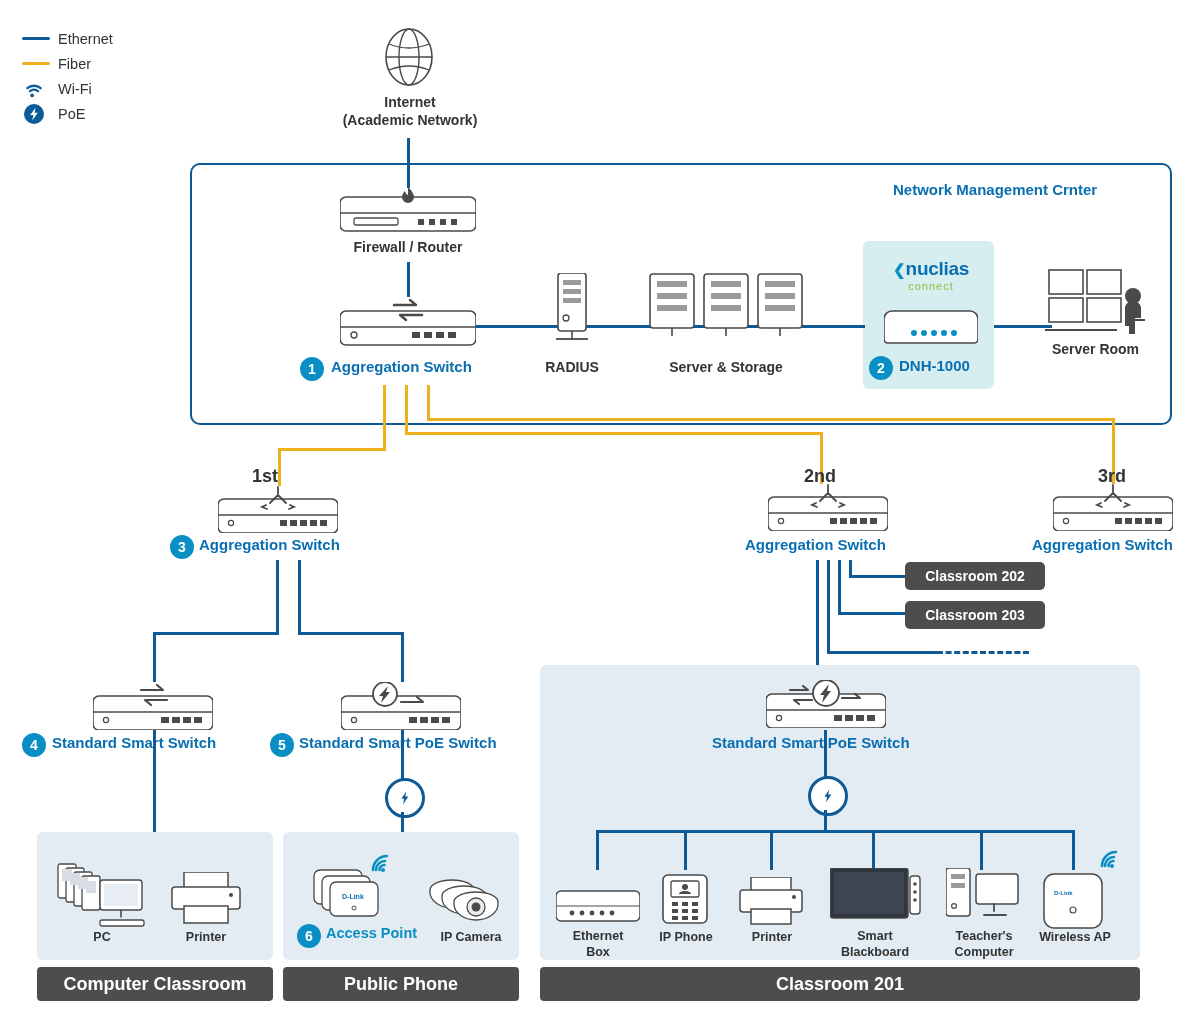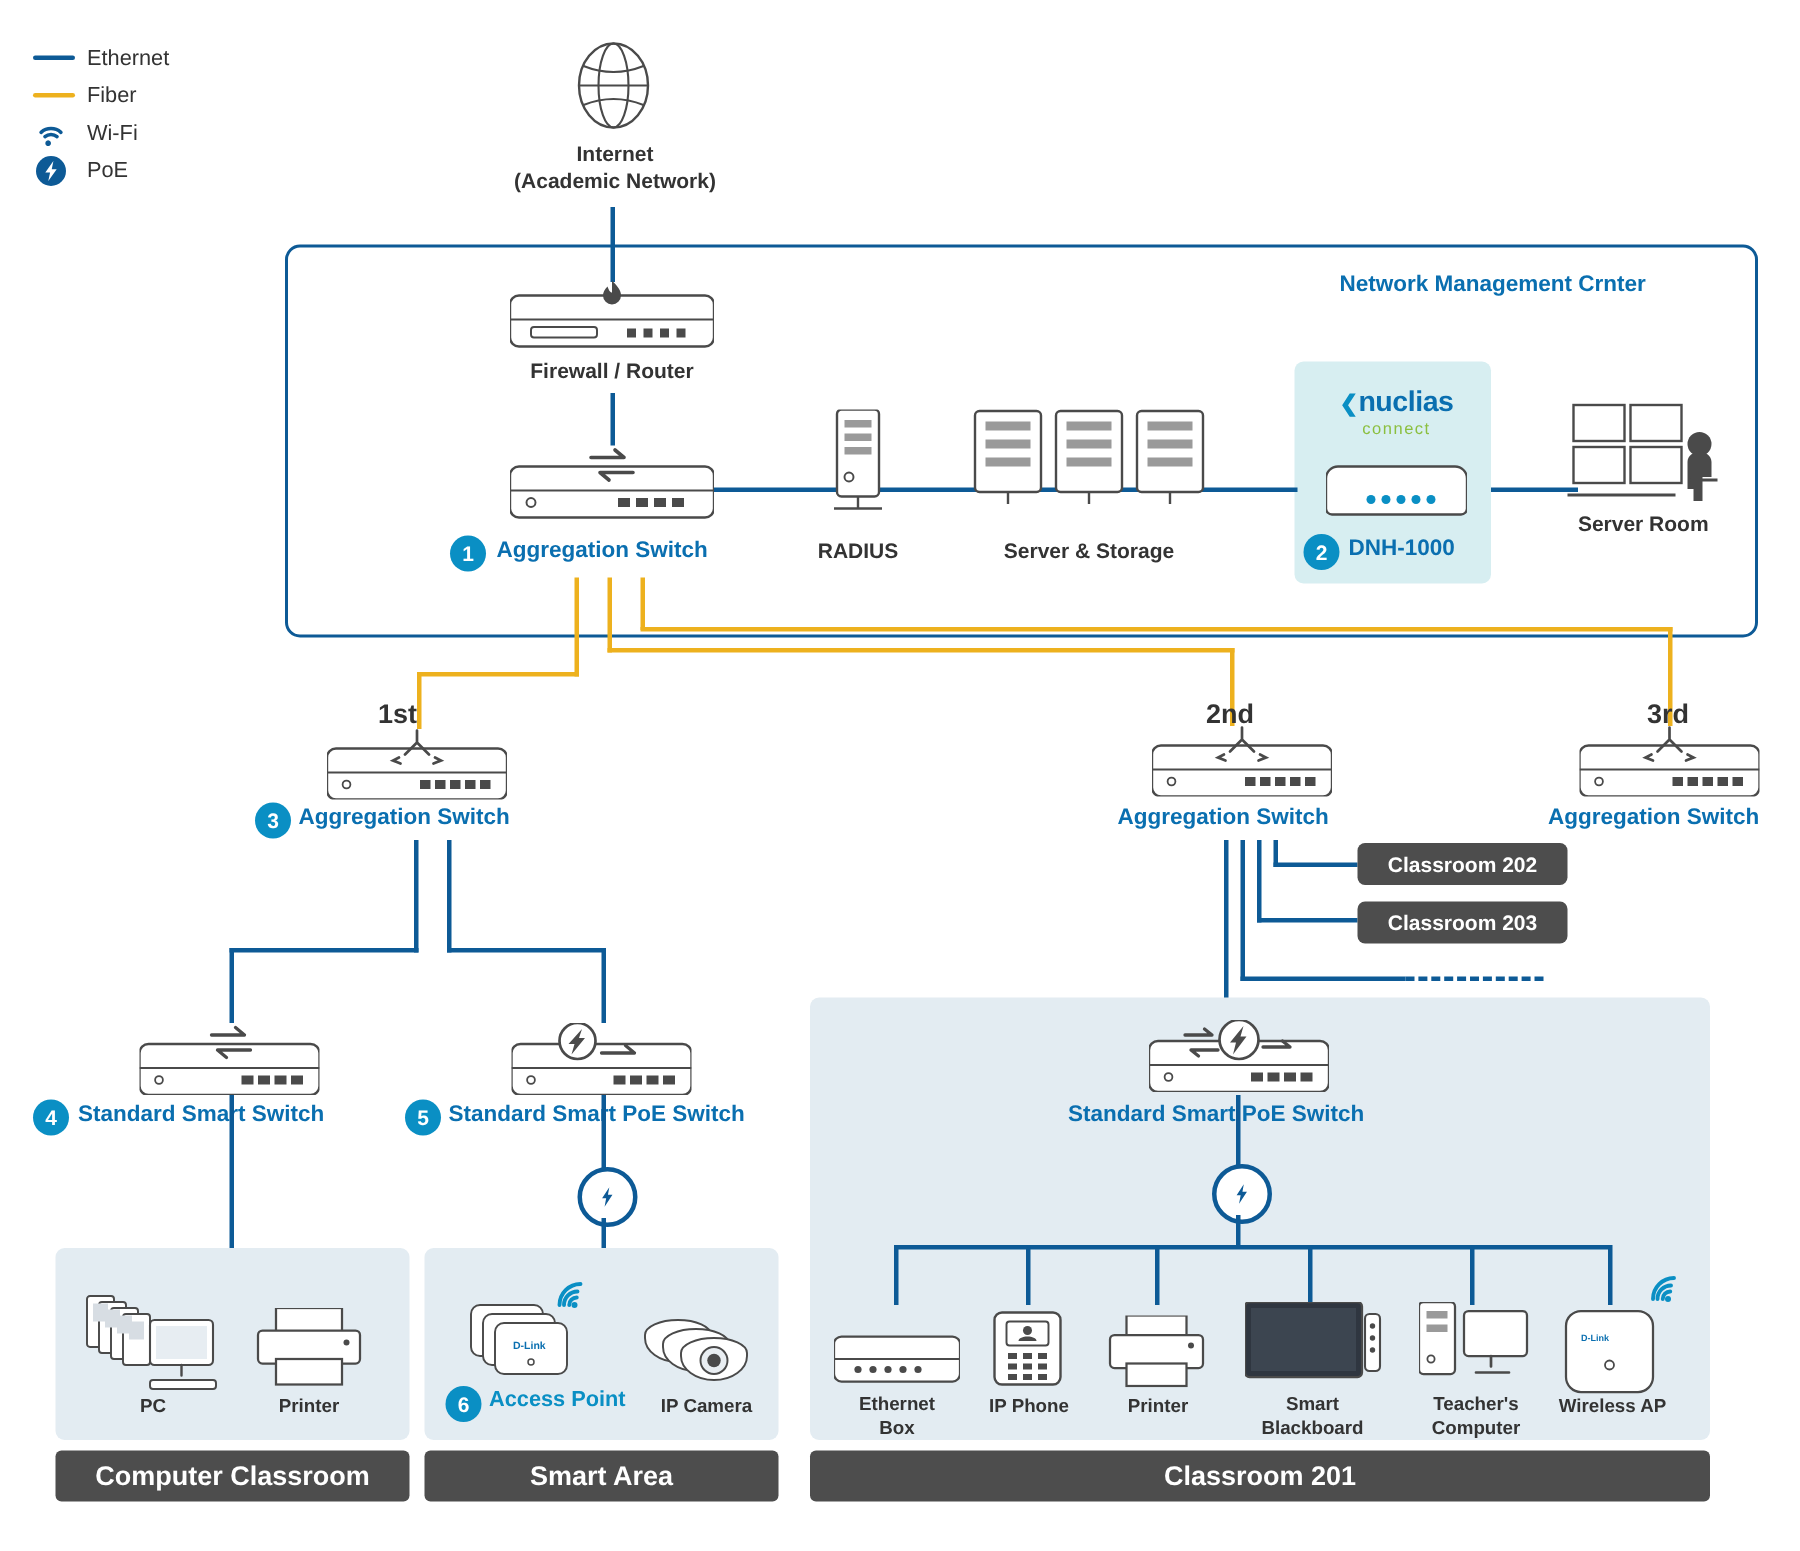--- a/index.html
+++ b/index.html
@@ -551,14 +551,14 @@
       <path d="M14 22a22 10 0 0 1 44 0v2a22 16 0 0 1-44 0z"></path>
       <path d="M26 28a22 10 0 0 1 44 0v2a22 16 0 0 1-44 0z"></path>
     </g>
     <circle cx="48" cy="33" r="9" fill="#e9eef2" stroke="#4a4a4a" stroke-width="1.3"></circle>
     <circle cx="48" cy="33" r="4.5" fill="#4a4a4a"></circle>
   </svg>
 </div>
 <div class="abs lbl" style="left:428px;top:930px;width:86px;font-size:12.5px;">IP Camera</div>
 
 <div class="room-bar" style="left:283px;top:967px;width:236px;height:34px;">
-  <span>Smart Area</span>
+  <span>Public Phone</span>
 </div>
 
 </body></html>

